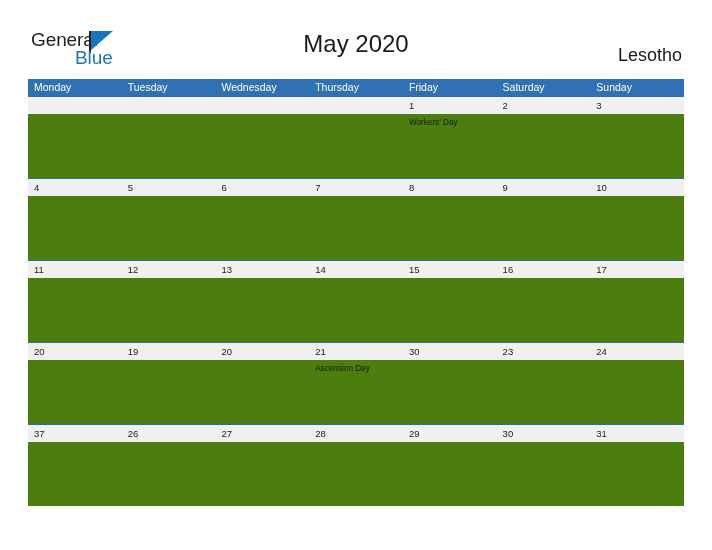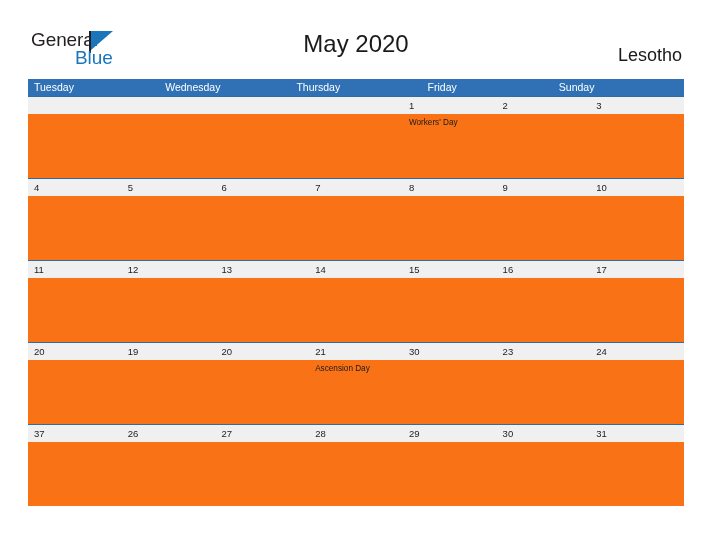--- a/index.html
+++ b/index.html
@@ -136,21 +136,21 @@
     flex: 1 1 0;
     box-sizing: border-box;
     font-size: 9.5px;
     line-height: 17px;
     color: #222222;
     padding-left: 6px;
     font-family: "Liberation Sans", sans-serif;
   }
   .event-band {
     display: flex;
-    background: #f97316;
+    background: #4d7c0f;
     height: 64px;
   }
   .event-cell {
     flex: 1 1 0;
     box-sizing: border-box;
     padding: 3px 8px 0 6px;
     font-size: 8.2px;
     line-height: 11px;
     color: #1a1a1a;
     font-family: "Liberation Sans", sans-serif;
@@ -174,24 +174,26 @@
 
     <h1 class="cal-title">May 2020</h1>
 
     <div class="cal-region">Lesotho</div>
 
   </div>
 
   <div class="calendar">
 
     <div class="weekday-header">
+      <div class="weekday-cell">Monday</div>
       <div class="weekday-cell">Tuesday</div>
       <div class="weekday-cell">Wednesday</div>
       <div class="weekday-cell">Thursday</div>
       <div class="weekday-cell">Friday</div>
+      <div class="weekday-cell">Saturday</div>
       <div class="weekday-cell">Sunday</div>
     </div>
 
     <div class="week-row">
       <div class="date-band">
         <div class="date-cell"></div>
         <div class="date-cell"></div>
         <div class="date-cell"></div>
         <div class="date-cell"></div>
         <div class="date-cell">1</div>

